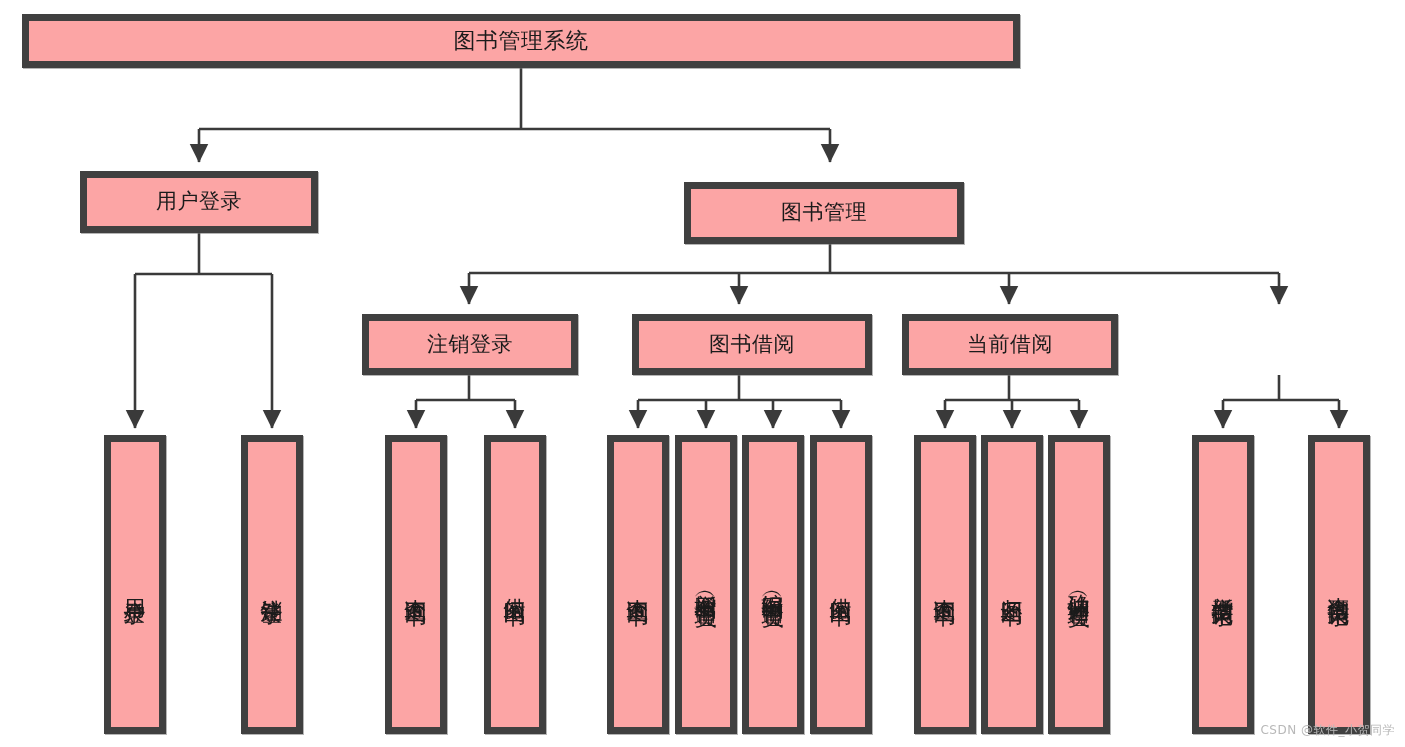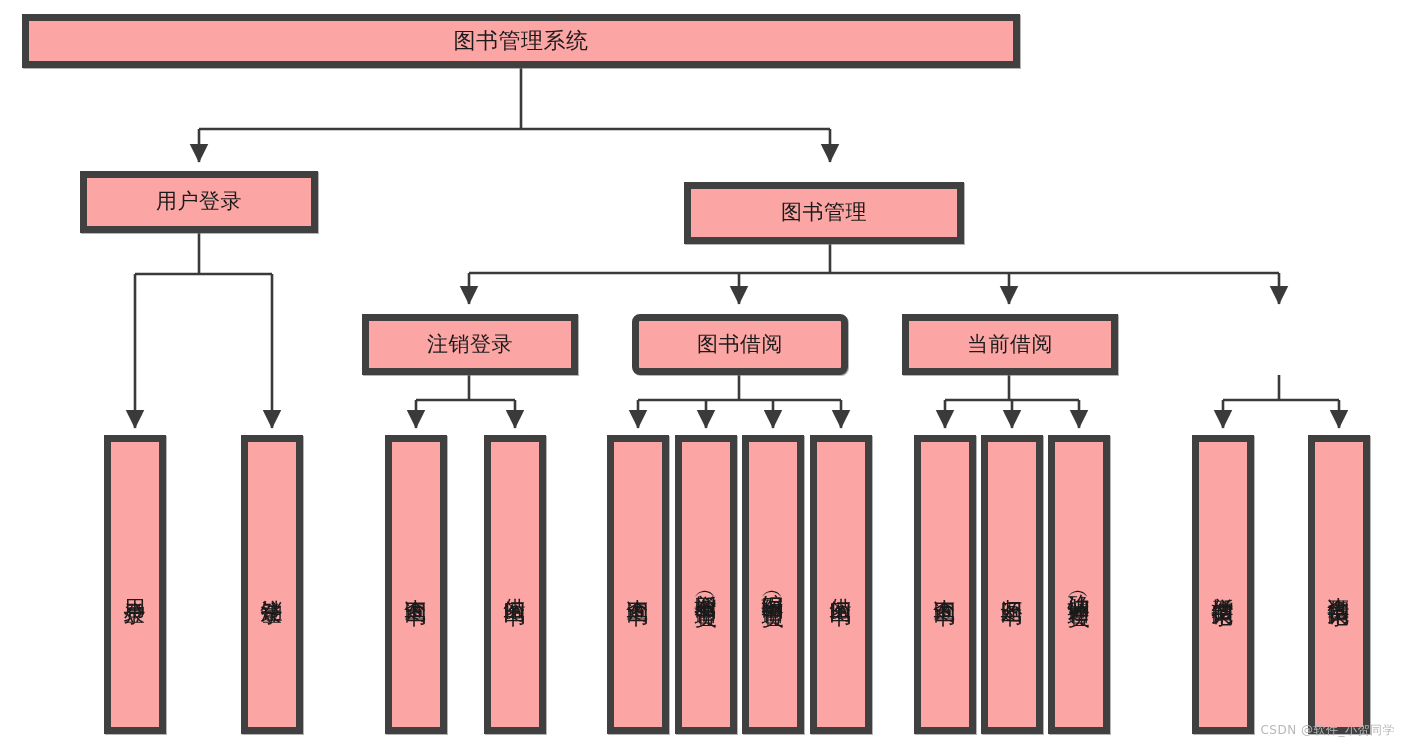--- a/index.html
+++ b/index.html
@@ -139,21 +139,21 @@
   <div class="node h" style="left:80px; top:171px; width:238px; height:62px;">
     <span class="label">用户登录</span>
   </div>
   <div class="node h" style="left:684px; top:171px; width:280px; height:62px;margin-top:11px;">
     <span class="label">图书管理</span>
   </div>
 
   <div class="node h" style="left:362px; top:314px; width:216px; height:61px;">
     <span class="label">注销登录</span>
   </div>
-  <div class="node h" style="left:632px; top:314px; width:216px; height:61px;border-radius:8px;">
+  <div class="node h" style="left:632px; top:314px; width:240px; height:61px;">
     <span class="label">图书借阅</span>
   </div>
   <div class="node h" style="left:902px; top:314px; width:216px; height:61px;">
     <span class="label">当前借阅</span>
   </div>
 
   <div class="node v" style="left:104px; top:435px; width:62px; height:299px;">
     <span class="label">用户登录</span>
   </div>
   <div class="node v" style="left:241px; top:435px; width:62px; height:299px;">

